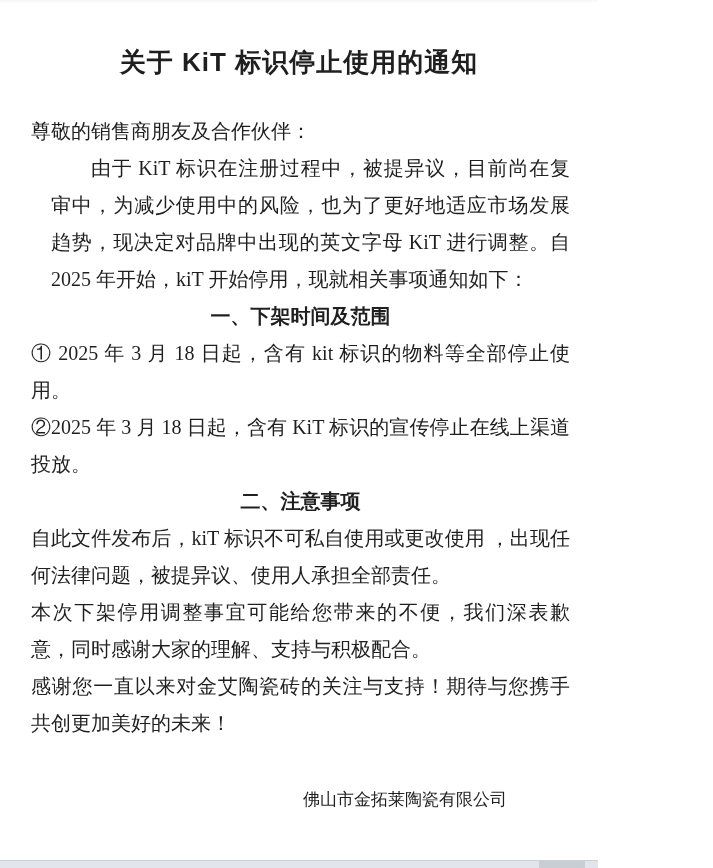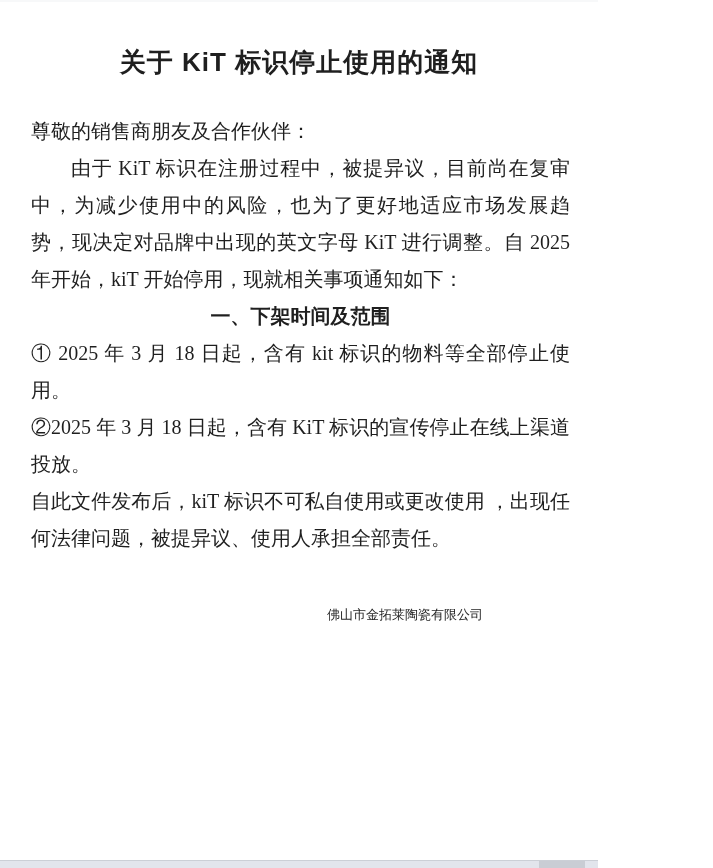--- a/index.html
+++ b/index.html
@@ -36,31 +36,32 @@
     margin: 33px 28px 0 31px;
     font-size: 20px;
     line-height: 37px;
     text-align: justify;
   }
   .content p {
     margin: 0;
   }
   .content p.indent {
     text-indent: 2em;
+    margin-left: 20px;
   }
   .content p.heading {
     font-weight: bold;
     text-align: center;
     font-family: "Liberation Sans", "DejaVu Sans", sans-serif;
   }
   .signature {
     margin: 39px 88px 0 auto;
     width: 210px;
     text-align: center;
-    font-size: 13px;
+    font-size: 17px;
     line-height: 37px;
   }
   .signature .sig-date {
     margin-top: 4px;
   }
   .taskbar-strip {
     position: absolute;
     left: 0; right: 0; bottom: 0;
     height: 7px;
     background: var(--taskbar-strip, #e2e5ec);
@@ -87,25 +88,28 @@
     <p>尊敬的销售商朋友及合作伙伴：</p>
 
     <p class="indent">由于 KiT 标识在注册过程中，被提异议，目前尚在复审中，为减少使用中的风险，也为了更好地适应市场发展趋势，现决定对品牌中出现的英文字母 KiT 进行调整。自 2025 年开始，kiT 开始停用，现就相关事项通知如下：</p>
 
     <p class="heading">一、下架时间及范围</p>
 
     <p>① 2025 年 3 月 18 日起，含有 kit 标识的物料等全部停止使用。</p>
 
     <p>②2025 年 3 月 18 日起，含有 KiT 标识的宣传停止在线上渠道投放。</p>
 
+    <p class="heading">二、注意事项</p>
 
     <p>自此文件发布后，kiT 标识不可私自使用或更改使用 ，出现任何法律问题，被提异议、使用人承担全部责任。</p>
 
+    <p>本次下架停用调整事宜可能给您带来的不便，我们深表歉意，同时感谢大家的理解、支持与积极配合。</p>
 
 
+    <p>感谢您一直以来对金艾陶瓷砖的关注与支持！期待与您携手共创更加美好的未来！</p>
   </div>
 
   <div class="signature">
     <div class="sig-company">佛山市金拓莱陶瓷有限公司</div>
   </div>
 
   <div class="taskbar-strip">
     <div class="taskbar-window-patch"></div>
   </div>
 </div>

